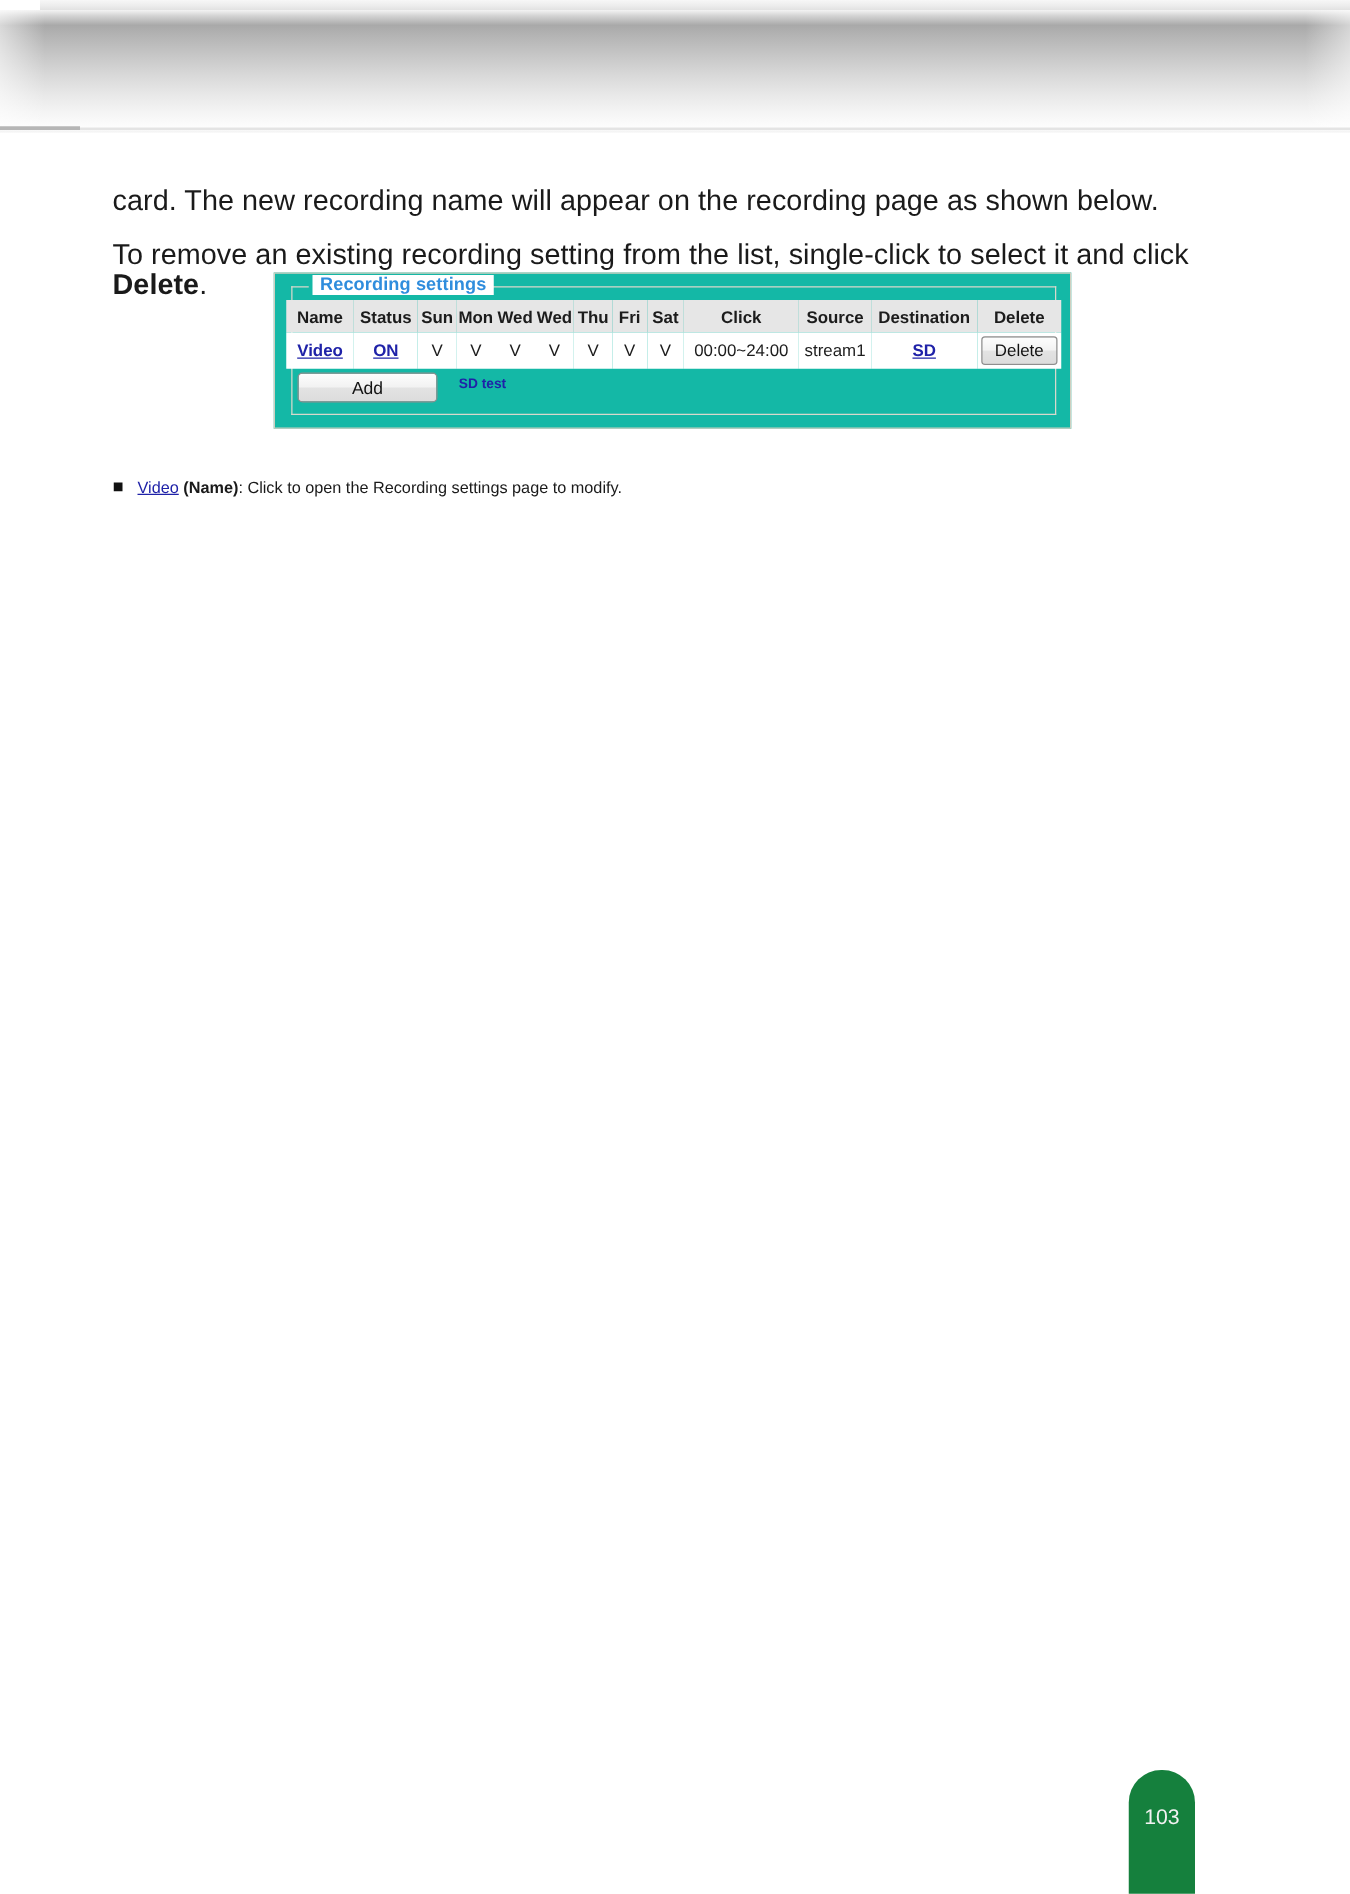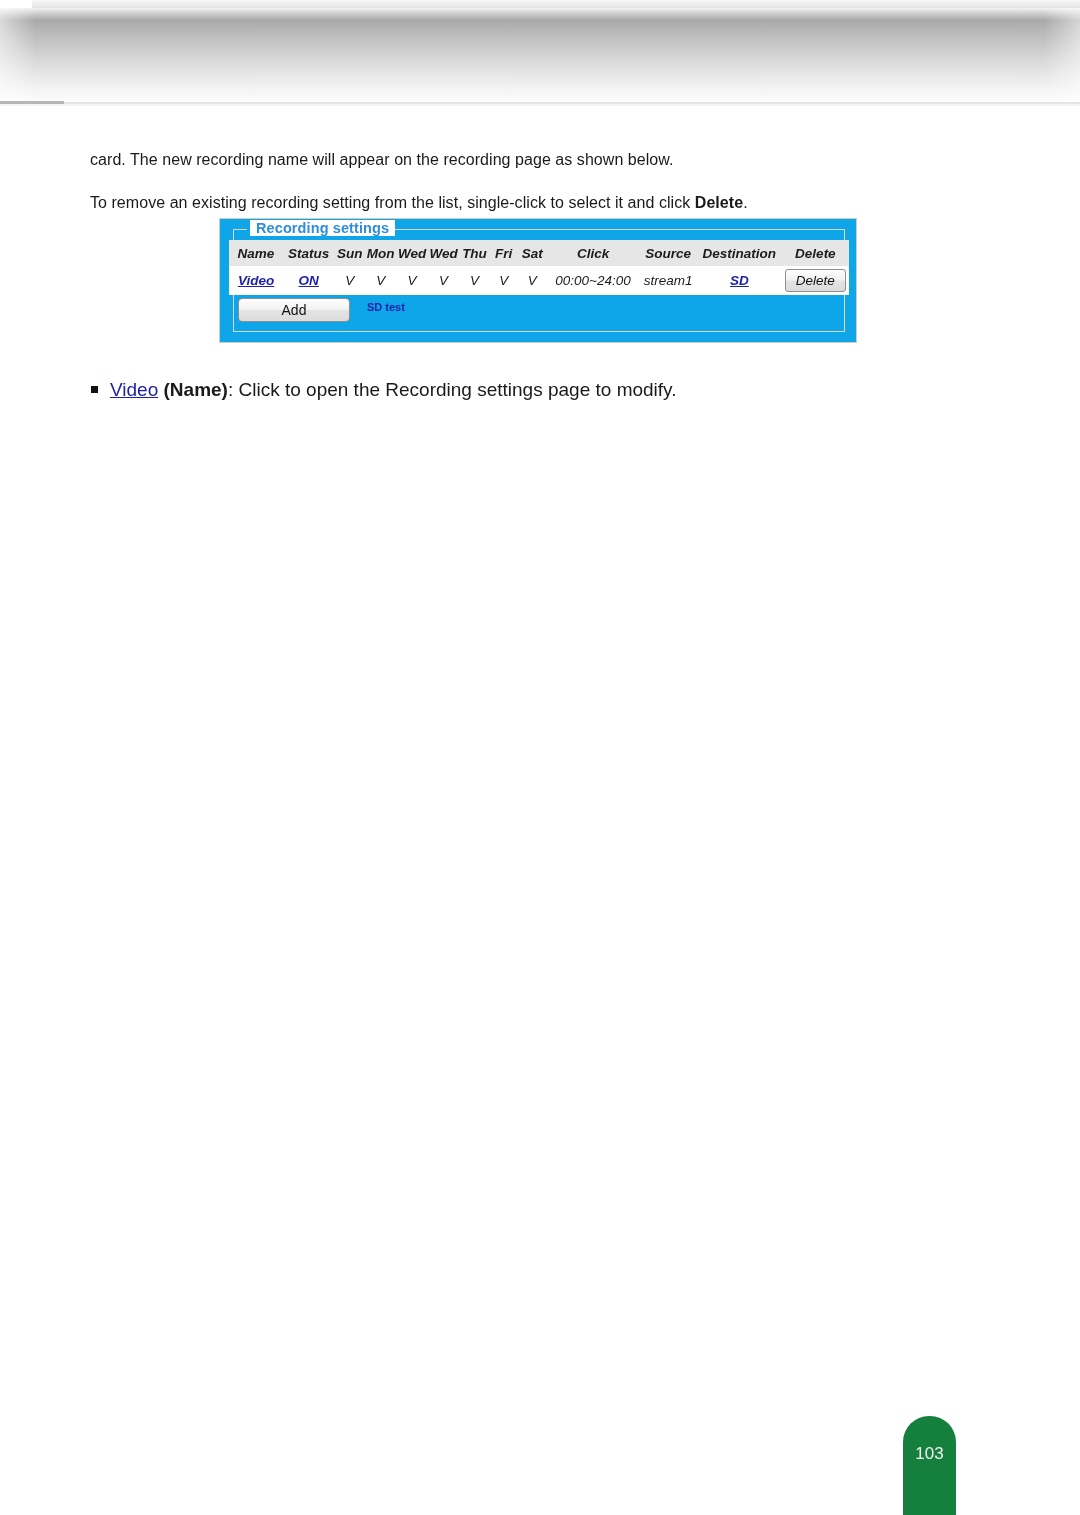--- a/index.html
+++ b/index.html
@@ -91,38 +91,38 @@
   }
 
   
   .content {
     position: absolute;
     left: 0;
     top: 110px;
     width: 1080px;
   }
   .para {
-    font-size: 16px;
+    font-size: 23px;
     line-height: 24px;
     color: #1a1a1a;
     letter-spacing: 0.05px;
   }
   .para-1 { position: absolute; left: 90px; top: 38px; width: 900px; }
   .para-2 { position: absolute; left: 90px; top: 81px; width: 900px; }
   b.strong { font-weight: bold; }
 
   
   .panel {
     position: absolute;
     left: 219px;
     top: 108px;
     width: 638px;
     height: 125px;
     border: 1px solid #cfcfc0;
-    background: #0ea5e9;
+    background: #14b8a6;
     box-sizing: border-box;
   }
   .fieldset {
     position: absolute;
     left: 13px;
     top: 10px;
     width: 612px;
     height: 103px;
     box-sizing: border-box;
     border: 1px solid #d8d8cc;
@@ -154,21 +154,20 @@
   }
 
   
   .rec-table {
     position: absolute;
     left: 9px;
     top: 21px;
     width: 620px;
     border-collapse: collapse;
     font-size: 13.5px;
-    font-style: italic;
   }
   .rec-table th {
     background: #e6e6e6;
     font-weight: bold;
     color: #1c1c1c;
     padding: 4px 0 4px 0;
     height: 18px;
     text-align: center;
     white-space: nowrap;
   }
@@ -234,21 +233,21 @@
   
   .bullets {
     position: absolute;
     left: 90px;
     top: 268px;
     width: 930px;
   }
   .bullet-item {
     position: relative;
     padding-left: 20px;
-    font-size: 19px;
+    font-size: 13px;
     line-height: 24px;
     color: #1a1a1a;
     margin-bottom: 19px;
   }
   .bullet-item .marker {
     position: absolute;
     left: 1px;
     top: 8px;
     width: 7px;
     height: 7px;

